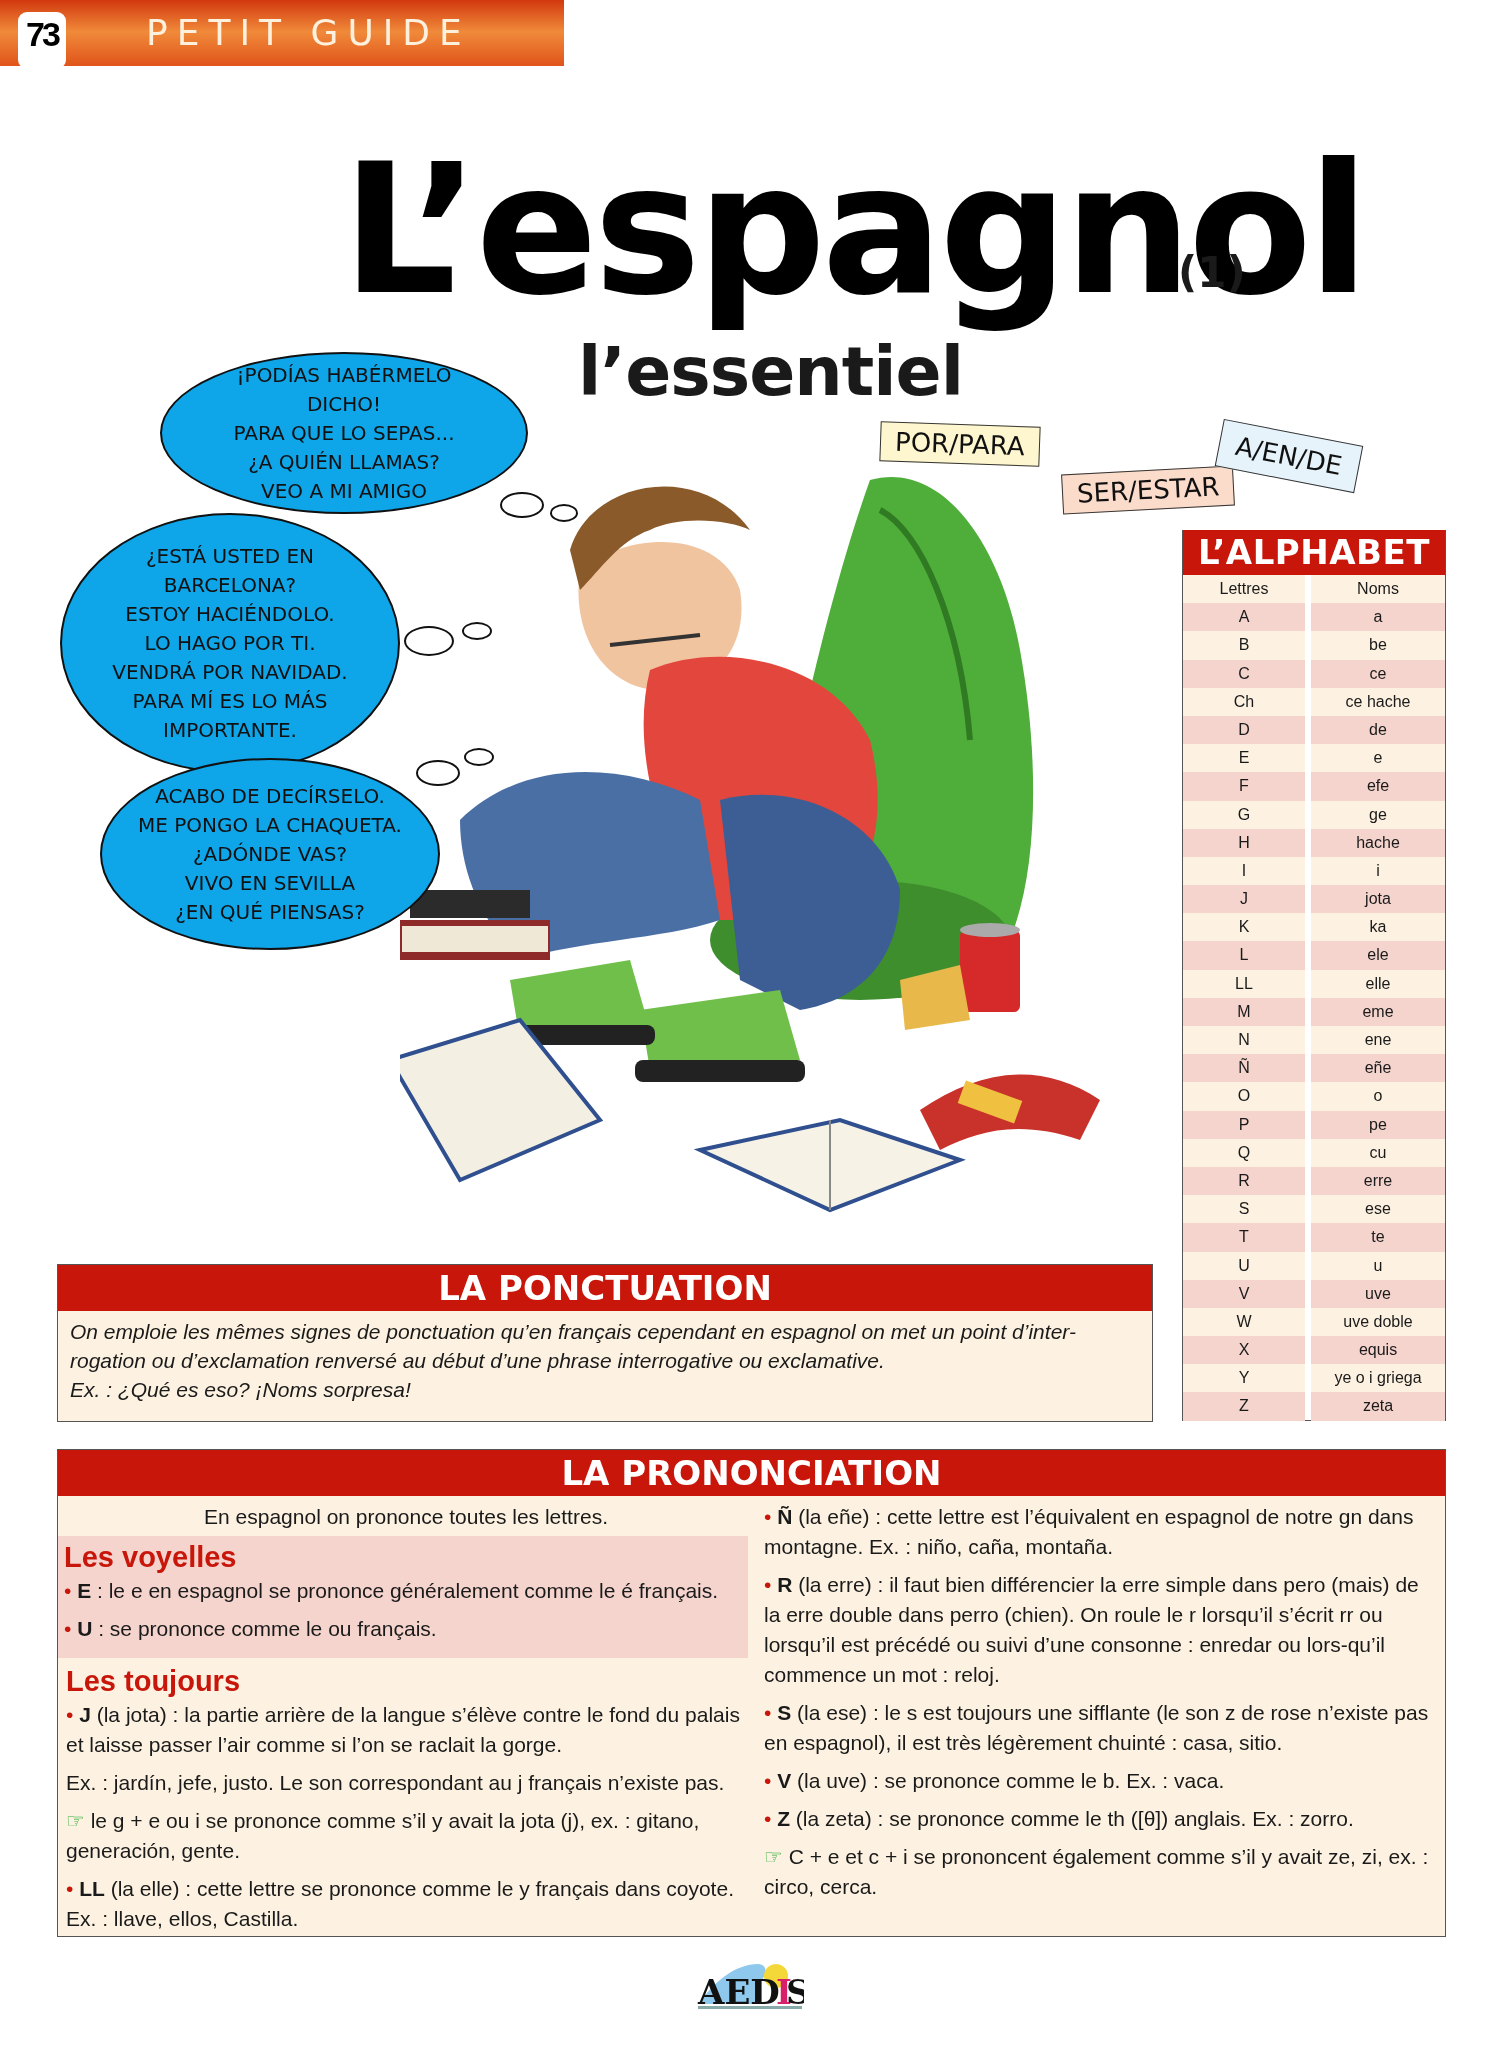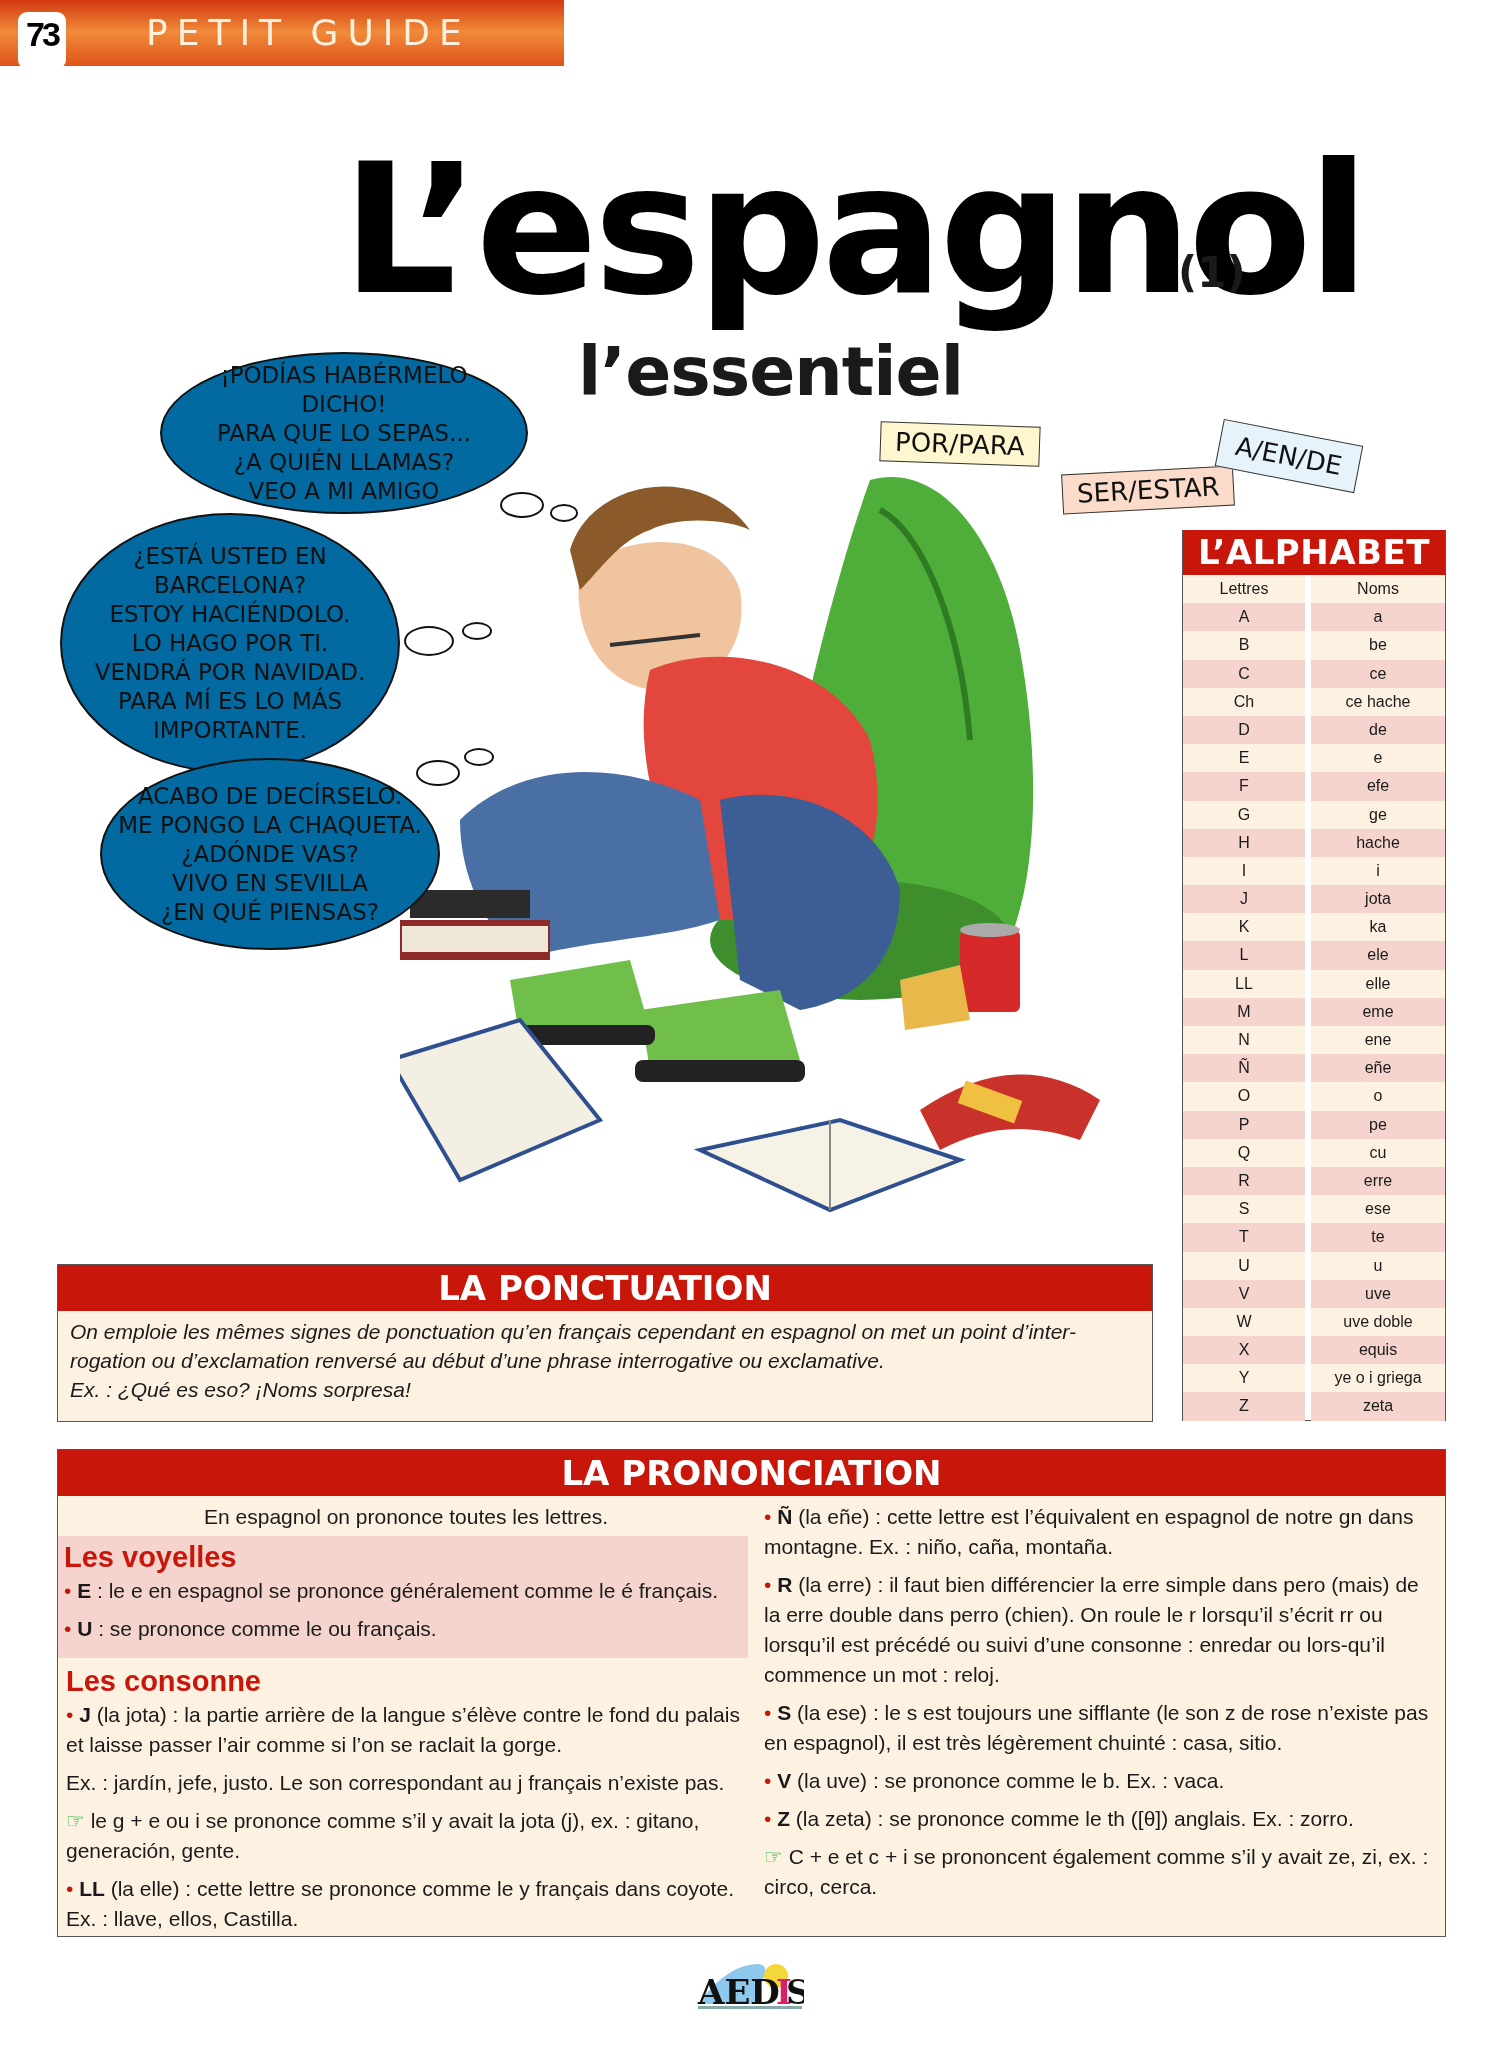--- a/index.html
+++ b/index.html
@@ -10,23 +10,23 @@
   .page-num { position:absolute; left:18px; top:12px; width:48px; height:57px; background:#fff; border-radius:9px;
               color:#000; font-weight:bold; font-size:34px; line-height:44px; text-align:center; letter-spacing:-3px;
               font-family:"Liberation Sans", sans-serif; }
   .guide-title { position:absolute; left:146px; top:12px; color:#fdf0dd; font-size:36px; letter-spacing:9px;
                  font-family:"DejaVu Sans", sans-serif; }
   .main-title { position:absolute; left:342px; top:140px; font-size:180px; font-weight:bold; letter-spacing:-4px;
                 font-family:"DejaVu Sans", sans-serif; line-height:1; color:#000; }
   .title-num { position:absolute; left:1178px; top:248px; font-size:42px; font-weight:bold; font-family:"DejaVu Sans", sans-serif; }
   .subtitle { position:absolute; left:578px; top:332px; font-size:68px; font-weight:bold; font-family:"DejaVu Sans", sans-serif; letter-spacing:-1px; }
 
-  .bubble { position:absolute; border:2.5px solid #111; border-radius:50%; background:#0369a1;
+  .bubble { position:absolute; border:2.5px solid #111; border-radius:50%; background:#0ea5e9;
             display:flex; flex-direction:column; align-items:center; justify-content:center;
-            font-family:"DejaVu Sans", sans-serif; font-size:23px; line-height:29px; text-align:center; color:#111; }
+            font-family:"DejaVu Sans", sans-serif; font-size:20px; line-height:29px; text-align:center; color:#111; }
   .dot { position:absolute; border:2.5px solid #111; border-radius:50%; background:#fff; }
 
   .tag { position:absolute; border:1.5px solid #333; font-family:"DejaVu Sans", sans-serif; font-size:26px;
          padding:4px 14px; color:#111; white-space:nowrap; }
 
   .illustration { position:absolute; left:400px; top:420px; width:780px; height:820px; }
 
   .alpha { position:absolute; left:1182px; top:530px; width:262px; height:890px; border:1.5px solid #555;
            border-top:none; background:#fff; }
   .alpha-head { background:#c8160b; color:#fff; font-weight:bold; font-size:34px; height:45px; line-height:45px; text-align:center;
@@ -282,21 +282,21 @@
   <div class="box-head">LA PRONONCIATION</div>
   <div class="col left">
     <div class="intro">En espagnol on prononce toutes les lettres.</div>
     <div class="voyelles">
       <div class="sub-h">Les voyelles</div>
       <div id="voyelles-list">
           <div class="p"><span class="bullet">• </span><b>E</b><span> : le e en espagnol se prononce généralement comme le é français.</span></div>
           <div class="p"><span class="bullet">• </span><b>U</b><span> : se prononce comme le ou français.</span></div>
         </div>
     </div>
-    <div class="sub-h" style="margin-top:4px;">Les consonne</div>
+    <div class="sub-h" style="margin-top:4px;">Les toujours</div>
     <div id="consonnes-left">
         <div class="p"><span class="bullet">• </span><b>J</b><span> (la jota) : la partie arrière de la langue s’élève contre le fond du palais et laisse passer l’air comme si l’on se raclait la gorge.</span></div>
         <div class="p"><span>Ex. : jardín, jefe, justo. Le son correspondant au j français n’existe pas.</span></div>
         <div class="p"><span class="hand">☞</span><span> le g + e ou i se prononce comme s’il y avait la jota (j), ex. : gitano, generación, gente.</span></div>
         <div class="p"><span class="bullet">• </span><b>LL</b><span> (la elle) : cette lettre se prononce comme le y français dans coyote. Ex. : llave, ellos, Castilla.</span></div>
       </div>
   </div>
   <div class="col right">
     <div id="consonnes-right">
         <div class="p"><span class="bullet">• </span><b>Ñ</b><span> (la eñe) : cette lettre est l’équivalent en espagnol de notre gn dans montagne. Ex. : niño, caña, montaña.</span></div>

